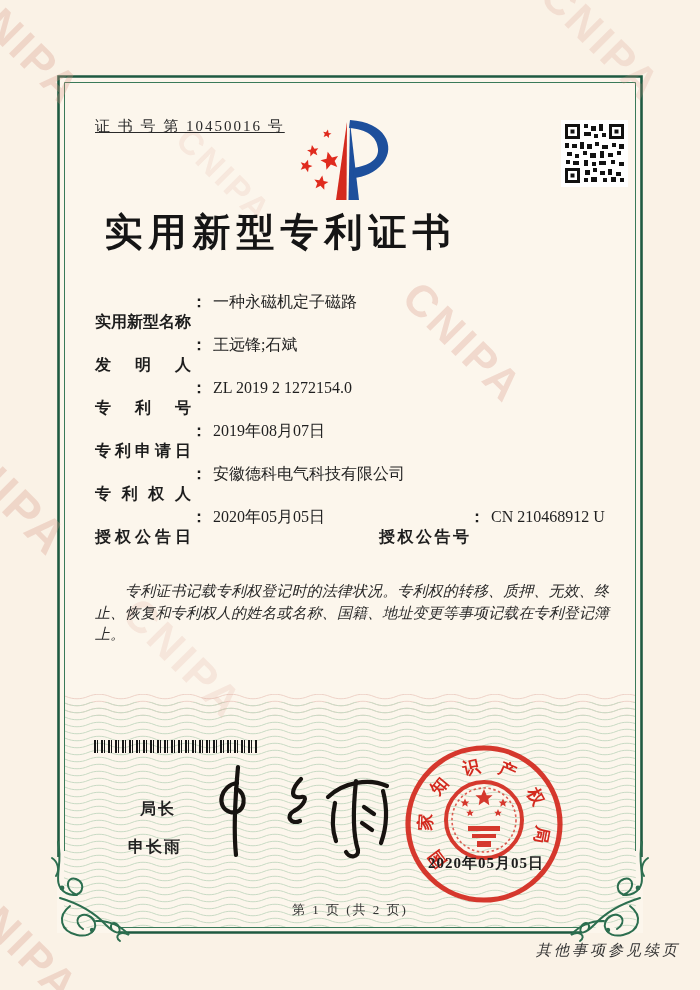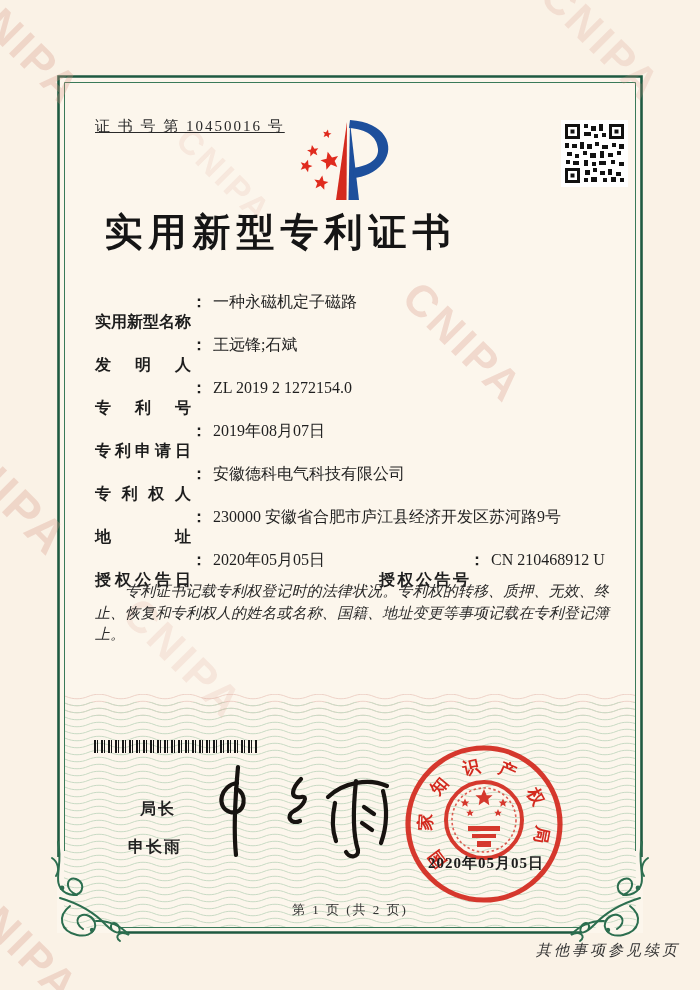--- a/index.html
+++ b/index.html
@@ -201,23 +201,20 @@
     <div class="frow">
       <span class="flabel">专利号</span><span class="fcolon">：</span><span class="fvalue">ZL 2019 2 1272154.0</span>
     </div>
     <div class="frow">
       <span class="flabel">专利申请日</span><span class="fcolon">：</span><span class="fvalue">2019年08月07日</span>
     </div>
     <div class="frow">
       <span class="flabel">专利权人</span><span class="fcolon">：</span><span class="fvalue">安徽德科电气科技有限公司</span>
     </div>
     <div class="frow">
-      <span class="flabel">地址</span><span class="fcolon">：</span><span class="fvalue">230000 安徽省合肥市庐江县经济开发区苏河路9号</span>
-    </div>
-    <div class="frow">
       <span class="flabel">授权公告日</span><span class="fcolon">：</span><span class="fvalue">2020年05月05日</span><span class="grant-group"><span class="flabel" style="width:90px">授权公告号</span><span class="fcolon">：</span><span class="fvalue">CN 210468912 U</span></span>
     </div>
   </div>
 
   <div class="abs legal">
     <p>专利证书记载专利权登记时的法律状况。专利权的转移、质押、无效、终止、恢复和专利权人的姓名或名称、国籍、地址变更等事项记载在专利登记簿上。</p>
   </div>
 
   <div class="abs barcode"></div>
 

